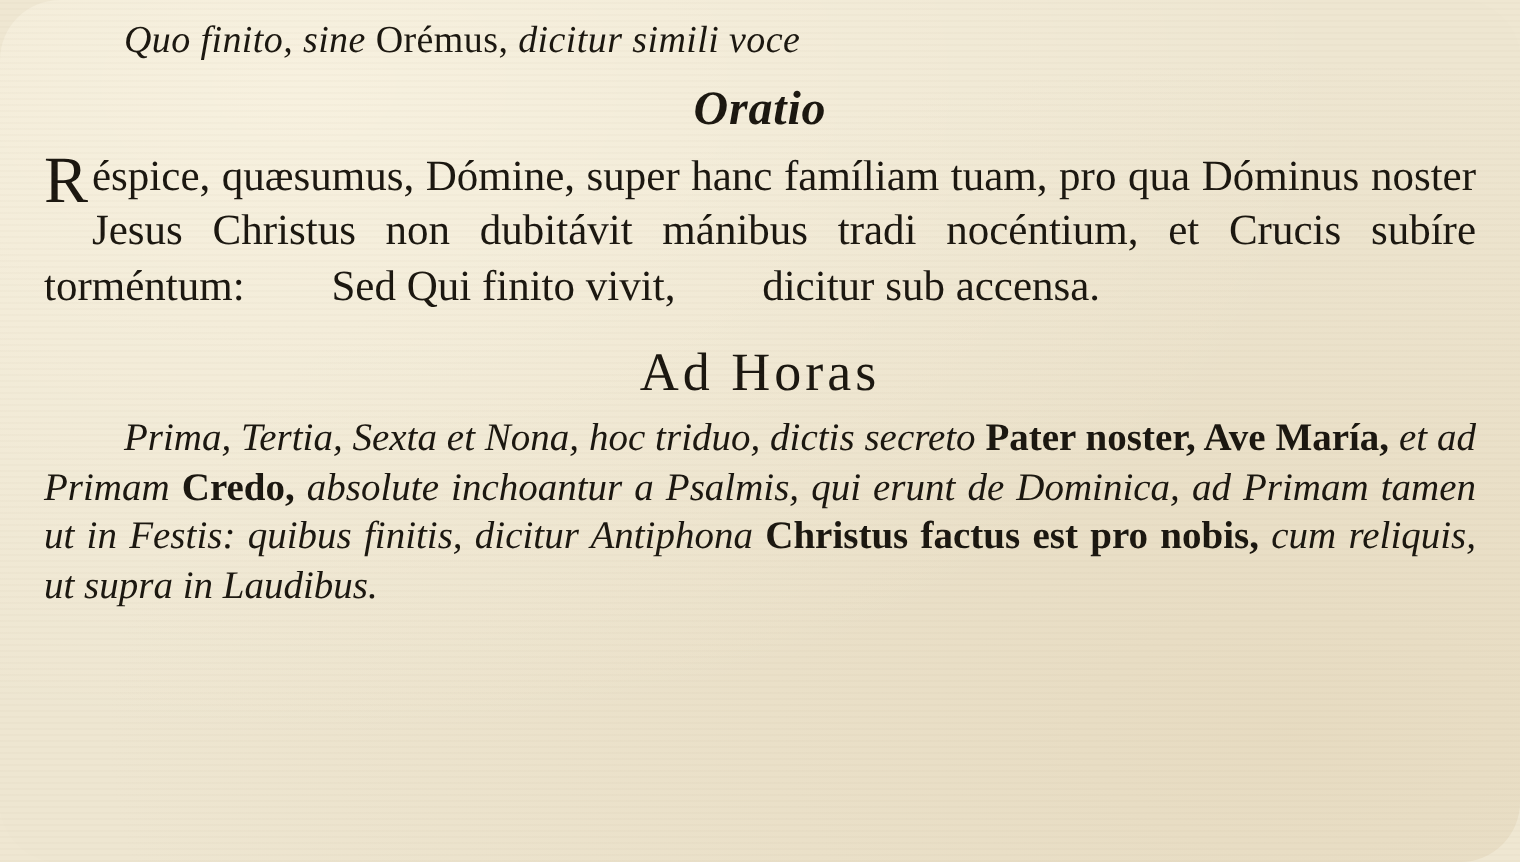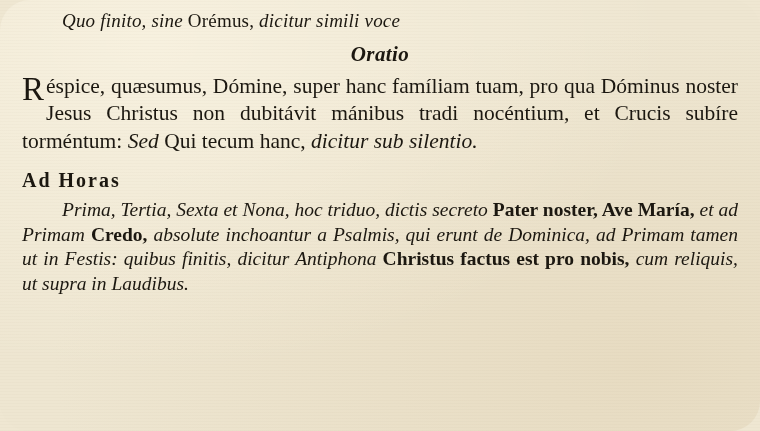--- a/index.html
+++ b/index.html
@@ -33,48 +33,49 @@
     text-indent: 40px;
     margin: 2px 0 0 0;
     line-height: 1.2;
   }
   .line-rubric .upright {
     font-style: normal;
   }
   .heading {
     text-align: center;
     font-style: italic;
-    font-size: 21px;
+    font-size: 24px;
     margin: 9px 0 6px 0;
     letter-spacing: 0.4px;
   }
   .heading-bold {
+    text-align: center;
     font-style: normal;
-    font-weight: bold;
-    font-size: 20px;
+    font-weight: normal;
+    font-size: 27px;
     letter-spacing: 2px;
     margin: 14px 0 6px 0;
   }
   .oration {
     font-size: 21.5px;
     line-height: 1.28;
     text-align: justify;
     margin: 0;
     position: relative;
   }
   .oration .dropcap {
     float: left;
     font-size: 33px;
     line-height: 0.82;
     padding: 3px 1px 0 0;
     margin-right: 1px;
     font-weight: normal;
   }
   .oration .ital {
-    font-style: italic;
+    margin-left: 38px;
   }
   .para-italic {
     font-style: italic;
     font-size: 19.5px;
     line-height: 1.26;
     text-align: justify;
     text-indent: 40px;
     margin: 12px 0 0 0;
   }
   .para-mixed {
@@ -100,21 +101,21 @@
 </style>
 </head>
 <body>
 
 <div class="page">
 
   <p class="line-rubric"><span>Quo finito, sine </span><span class="upright">Orémus,</span><span> dicitur simili voce</span></p>
 
   <h2 class="heading">Oratio</h2>
 
-  <p class="oration"><span class="dropcap">R</span><span>éspice, quæsumus, Dómine, super hanc famíliam tuam, pro qua Dóminus noster Jesus Christus non dubitávit mánibus tradi nocéntium, et Crucis subíre torméntum: </span><span class="ital">Sed</span><span> Qui tecum hanc, </span><span class="ital">dicitur sub silentio.</span></p>
+  <p class="oration"><span class="dropcap">R</span><span>éspice, quæsumus, Dómine, super hanc famíliam tuam, pro qua Dóminus noster Jesus Christus non dubitávit mánibus tradi nocéntium, et Crucis subíre torméntum: </span><span class="ital">Sed</span><span> Qui finito vivit, </span><span class="ital">dicitur sub accensa.</span></p>
 
 
   <h2 class="heading-bold">Ad Horas</h2>
 
   <p class="para-mixed"><span>Prima, Tertia, Sexta et Nona, hoc triduo, dictis secreto </span><span class="upright">Pater noster, Ave María,</span><span> et ad Primam </span><span class="upright">Credo,</span><span> absolute inchoantur a Psalmis, qui erunt de Dominica, ad Primam tamen ut in Festis: quibus finitis, dicitur Antiphona </span><span class="upright">Christus factus est pro nobis,</span><span> cum reliquis, ut supra in Laudibus.</span></p>
 
   <div class="grain"></div>
 </div>
 
 </body></html>

